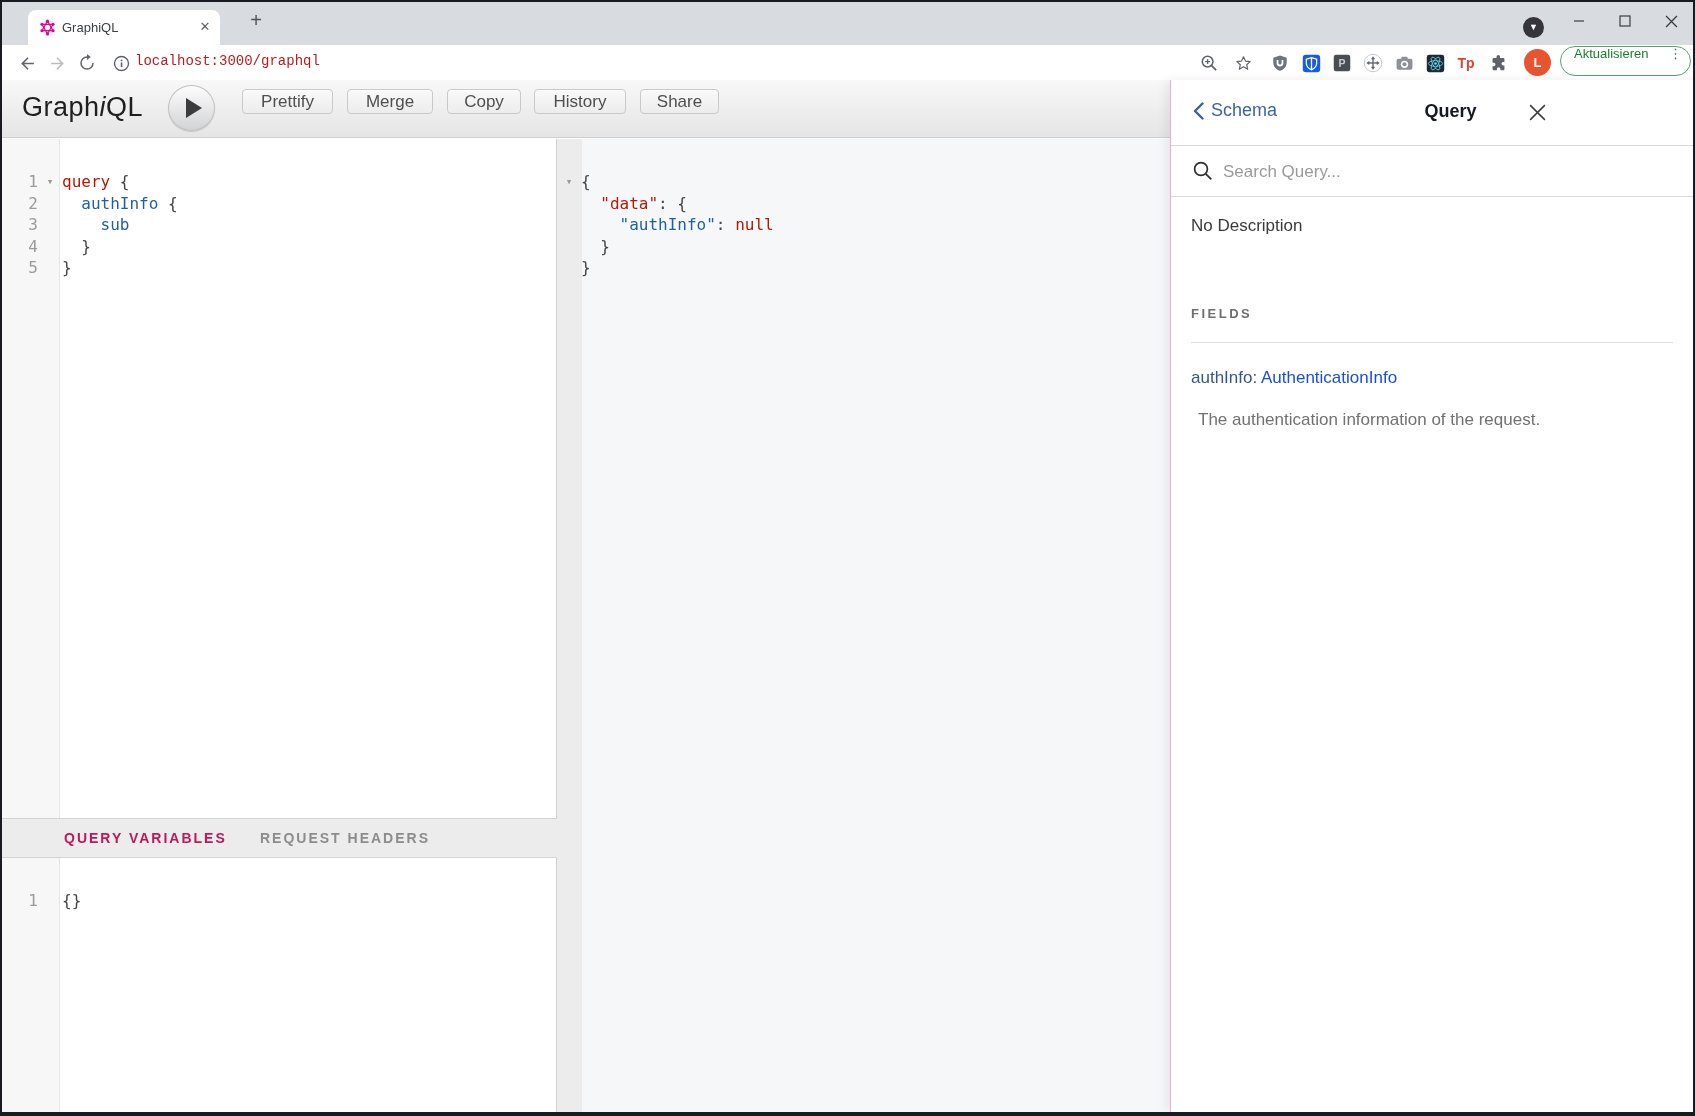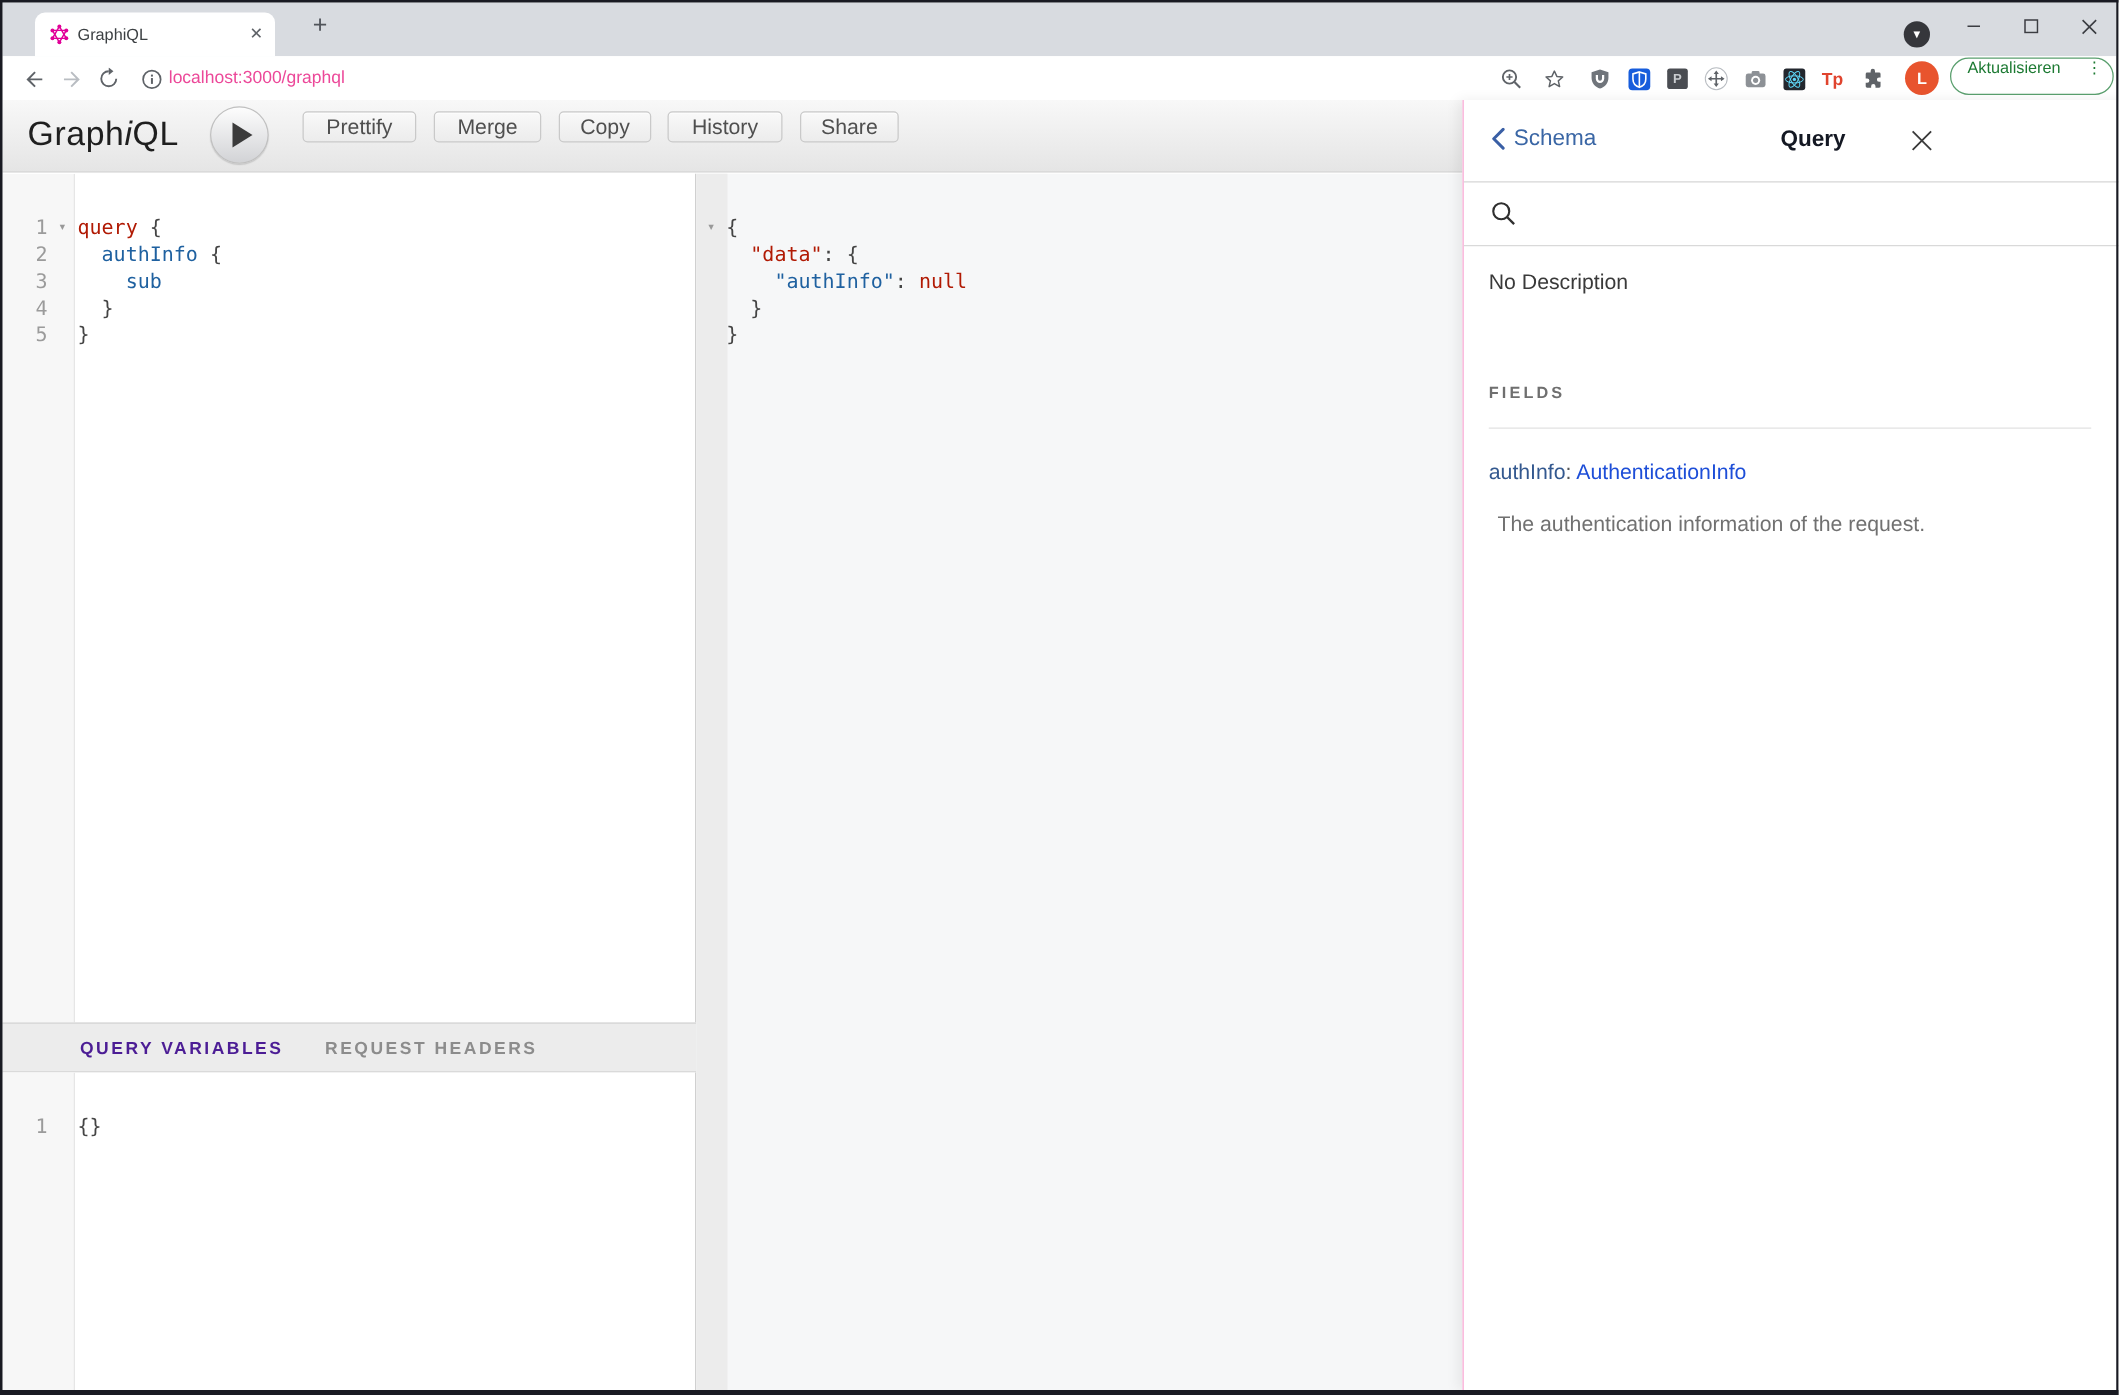--- a/index.html
+++ b/index.html
@@ -28,21 +28,21 @@
   .newtab { position:absolute; left:242px; top:6px; width:24px; height:24px; color:#50545a;
     font-size:20px; line-height:24px; text-align:center; font-weight:400; }
   .dl-circle { position:absolute; left:1521px; top:15px; width:21px; height:21px; border-radius:50%;
     background:#35363b; color:#ffffff; font-size:9px; line-height:21px; text-align:center; }
   .win-btn { position:absolute; top:4px; width:34px; height:30px; display:flex; align-items:center; justify-content:center; }
   .win-btn svg { display:block; }
 
   
   .navbar { left:2px; top:45px; width:1691px; height:35px; background:#ffffff; }
   .nav-ic { position:absolute; top:5px; width:26px; height:26px; display:flex; align-items:center; justify-content:center; }
-  .url { position:absolute; left:133px; top:8px; font-size:14px; color:#ec4899; }
+  .url { position:absolute; left:133px; top:8px; font-size:14px; color:#b91c1c;font-family:Liberation Mono, monospace; }
   .ext-ic { position:absolute; top:6px; width:24px; height:24px; display:flex; align-items:center; justify-content:center; }
   .avatar { position:absolute; left:1522px; top:4px; width:27px; height:27px; border-radius:50%;
     background:#e8542e; color:#fff; font-size:13px; font-weight:700; text-align:center; line-height:27px; }
   .update-pill { position:absolute; left:1558px; top:1px; width:131px; height:30px; border:1px solid #5a9f6e;
     border-radius:15px; background:#ffffff; display:flex; align-items:center; box-sizing:border-box; padding:0 8px 16px 13px; }
   .update-label { font-size:13px; color:#1d7a33; flex:1; }
   .update-dots { font-size:13px; color:#1d7a33; letter-spacing:0; }
 
   
   .gql-topbar { left:2px; top:80px; width:1168px; height:58px;
@@ -67,21 +67,21 @@
   .ln { width:36px; text-align:right; color:#9b9b9b; flex:none; }
   .fold { width:24px; text-align:center; color:#999; font-size:11px; flex:none; }
   .code { white-space:pre; }
   .t-kw { color:#B11A04; }
   .t-prop { color:#1F61A0; }
   .t-pun { color:#444444; }
 
   .vars-bar { left:2px; top:818px; width:555px; height:40px; background:#ececec;
     border-top:1px solid #d4d4d4; border-bottom:1px solid #d4d4d4; box-sizing:border-box; }
   .vars-tab { position:absolute; top:0; height:38px; line-height:38px; font-size:14px; font-weight:700; letter-spacing:2px; }
-  .vars-tab.active { color:#4c1d95; }
+  .vars-tab.active { color:#be185d; }
   .vars-tab.inactive { color:#8c8c8c; }
 
   
   .results { left:557px; top:139px; width:613px; height:973px; background:#f6f7f8; }
   .result-gutter { position:absolute; left:0; top:0; width:25px; height:973px; background:#ececec; }
 
   
   .doc-panel { left:1170px; top:80px; width:560px; height:1032px; background:#ffffff;
     border-left:1px solid #f9a8d4; box-shadow:-4px 0 10px rgba(0,0,0,0.07); box-sizing:border-box; }
   .doc-header { position:absolute; left:0; top:0; width:100%; height:66px; border-bottom:1px solid #d6d6d6; box-sizing:border-box; }
@@ -346,20 +346,21 @@
         <svg width="19" height="19" viewBox="0 0 18 18">
           <path d="M2 2 L16 16 M16 2 L2 16" stroke="#3c3c3c" stroke-width="1.4"></path>
         </svg>
       </div>
     </div>
     <div class="doc-search">
       <svg width="22" height="22" viewBox="0 0 22 22">
         <circle cx="9" cy="9" r="6.4" fill="none" stroke="#2f2f2f" stroke-width="1.7"></circle>
         <line x1="13.8" y1="13.8" x2="19.3" y2="19.3" stroke="#2f2f2f" stroke-width="1.9"></line>
       </svg>
+      <input type="text" placeholder="Search Query..." style="">
     </div>
     <div class="doc-nodesc">No Description</div>
     <div class="doc-fields-h">FIELDS</div>
     <div class="doc-rule"></div>
     <div class="doc-field">
       <span class="fname">authInfo</span><span class="fcolon">:</span>
       <span class="ftype">AuthenticationInfo</span>
     </div>
     <div class="doc-fdesc">The authentication information of the request.</div>
   </div>

